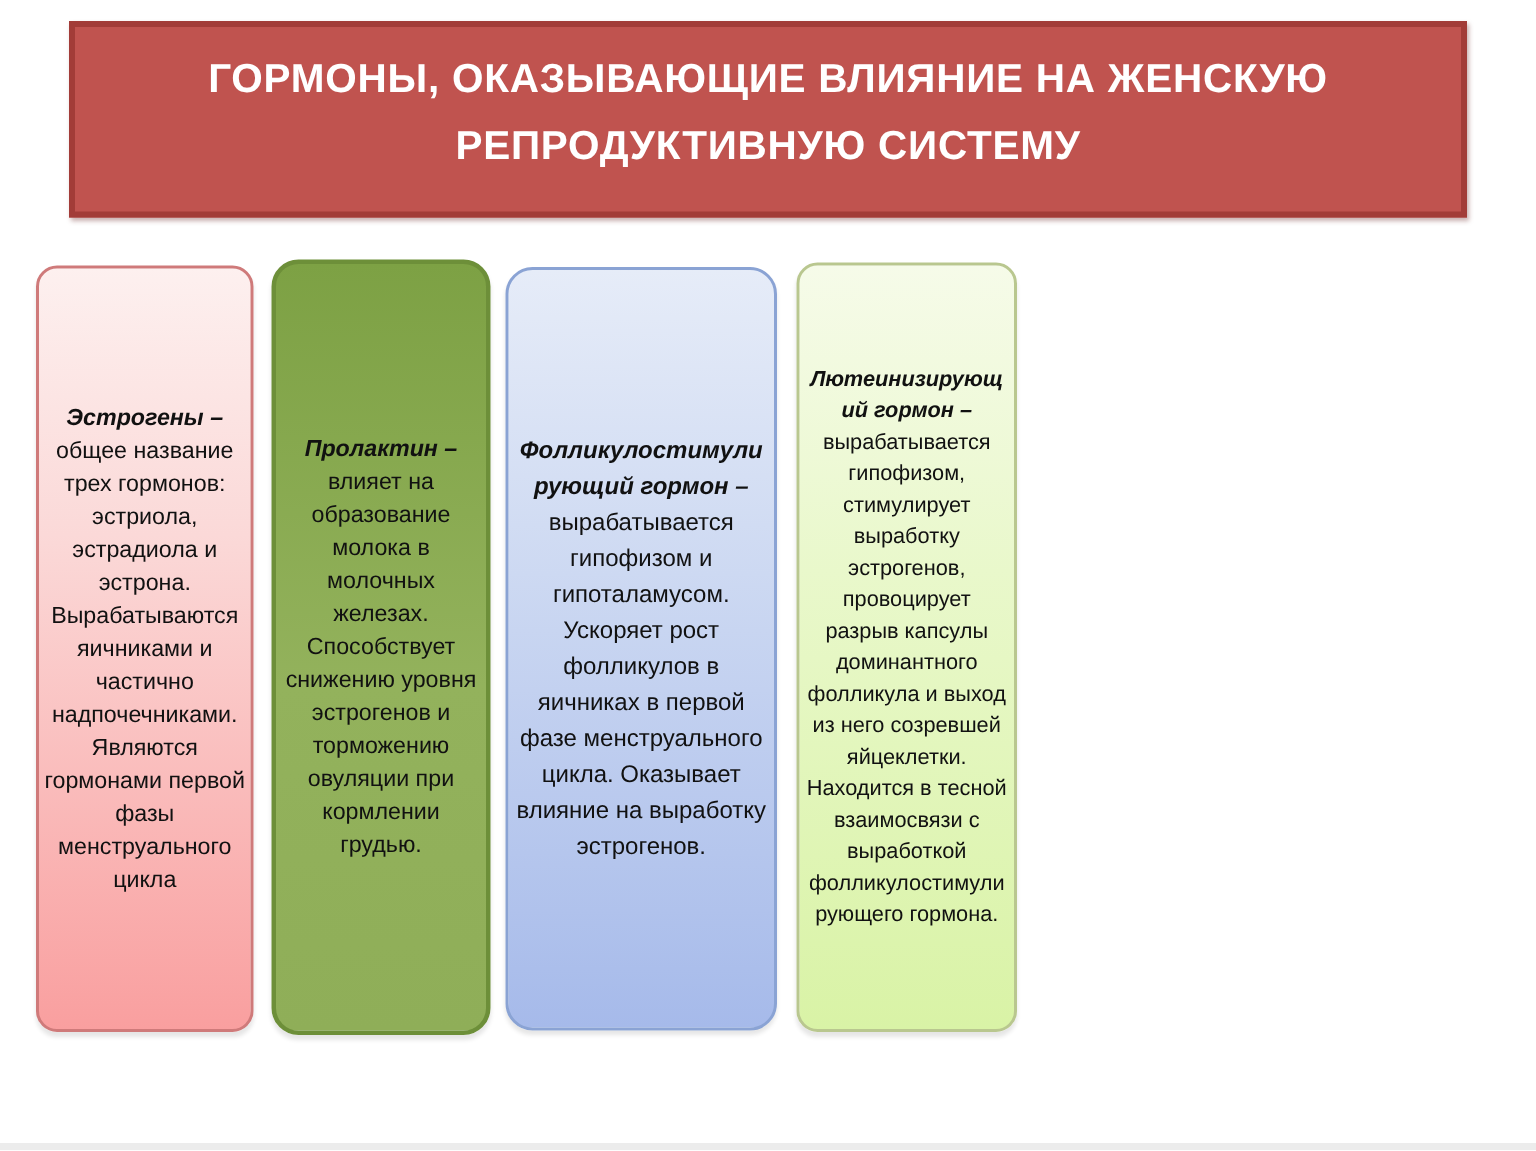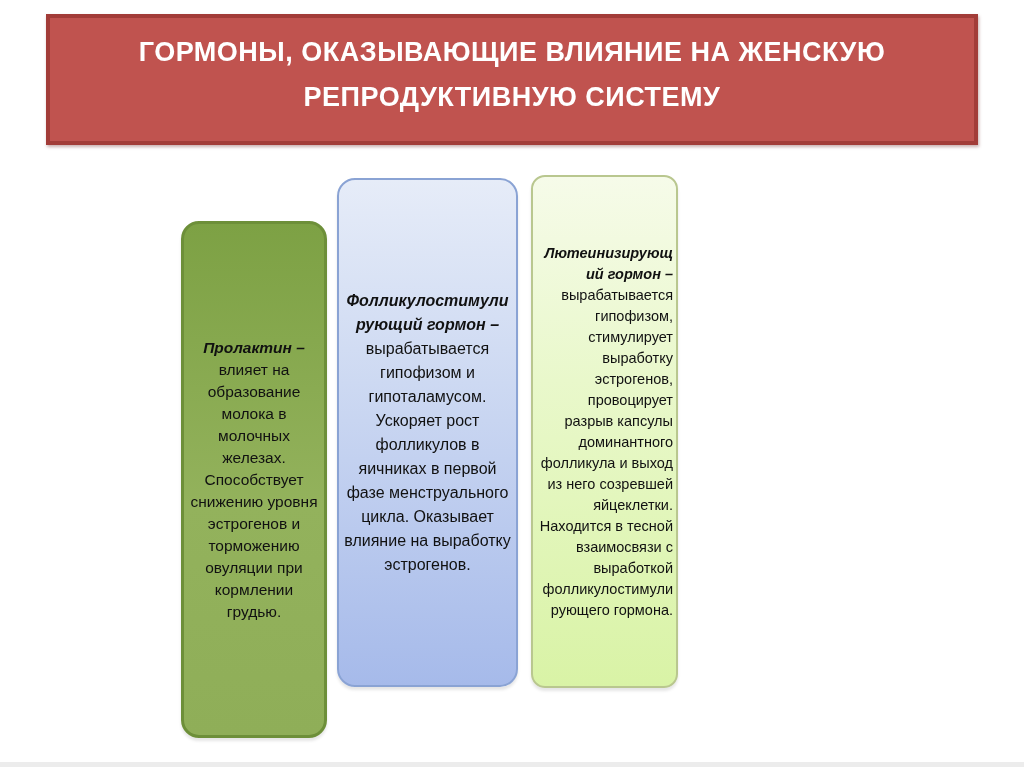--- a/index.html
+++ b/index.html
@@ -67,37 +67,35 @@
     border: 2px solid #cf7a7a;
     border-radius: 14px;
     box-shadow: 0 3px 3px rgba(0,0,0,0.10);
   }
   .card2 {
     left: 181px; top: 173px; width: 146px; height: 517px;
     background: linear-gradient(to bottom, #7da144 0%, #93b25c 55%, #8fae58 100%);
     border: 3px solid #6d8f39;
     border-radius: 18px;
     box-shadow: 0 3px 3px rgba(0,0,0,0.10);
-    margin-top: 48px;
   }
   .card3 {
     left: 337px; top: 178px; width: 181px; height: 509px;
     background: linear-gradient(to bottom, #e6ecf8 0%, #cdd9f2 40%, #a6baea 100%);
     border: 2px solid #8aa3d4;
     border-radius: 18px;
     box-shadow: 0 3px 3px rgba(0,0,0,0.10);
   }
   .card3 .card-text { font-size: 16px; line-height: 24px; }
   .card4 {
     left: 531px; top: 175px; width: 147px; height: 513px;
     background: linear-gradient(to bottom, #f6fbe9 0%, #e9f8cb 40%, #d9f3a6 100%);
     border: 2px solid #b9c78f;
     border-radius: 14px;
     box-shadow: 0 3px 3px rgba(0,0,0,0.10);
-    text-align: right;
   }
   .card4 .card-text { font-size: 14.5px; line-height: 21px; }
   .card5 {
     left: 686px; top: 176px; width: 153px; height: 510px;
     background: linear-gradient(to bottom, #e3f5fa 0%, #c9edf8 40%, #a6e4f5 100%);
     border: 2px solid #5d9eb9;
     border-radius: 18px;
     box-shadow: 0 3px 3px rgba(0,0,0,0.10);
   }
   .card5 .card-text { font-size: 16px; line-height: 24px; }
@@ -121,20 +119,23 @@
 </style>
 </head>
 <body>
 
 <div class="slide">
 
   <div class="title-box">
     <h1 class="title-text">ГОРМОНЫ, ОКАЗЫВАЮЩИЕ ВЛИЯНИЕ НА ЖЕНСКУЮ РЕПРОДУКТИВНУЮ СИСТЕМУ</h1>
   </div>
 
+  <div class="card card1">
+    <p class="card-text"><span class="hname">Эстрогены –</span> <span class="hbody">общее название трех гормонов: эстриола, эстрадиола и эстрона. Вырабатываются яичниками и частично надпочечниками. Являются гормонами первой фазы менструального цикла</span></p>
+  </div>
 
   <div class="card card2">
     <p class="card-text"><span class="hname">Пролактин –</span> <span class="hbody">влияет на образование молока в молочных железах. Способствует снижению уровня эстрогенов и торможению овуляции при кормлении грудью.</span></p>
   </div>
 
   <div class="card card3">
     <p class="card-text"><span class="hname">Фолликулостимулирующий гормон –</span> <span class="hbody">вырабатывается гипофизом и гипоталамусом. Ускоряет рост фолликулов в яичниках в первой фазе менструального цикла. Оказывает влияние на выработку эстрогенов.</span></p>
   </div>
 
   <div class="card card4">

